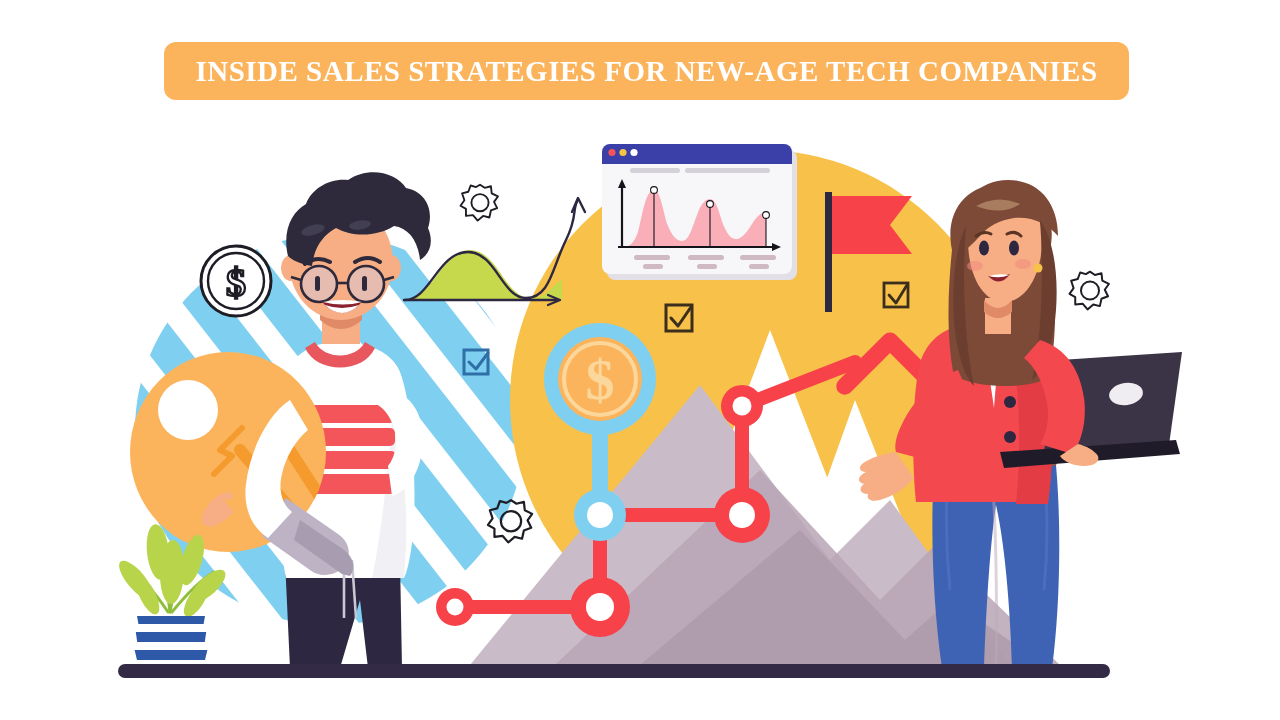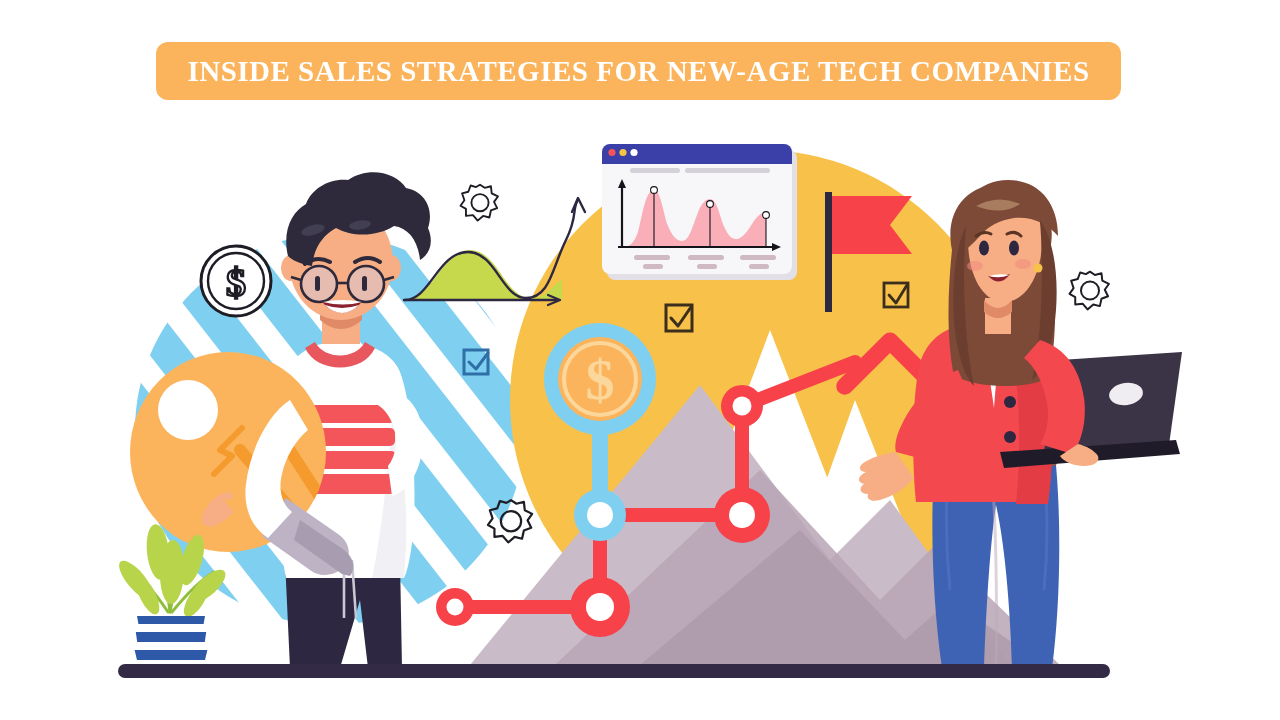--- a/index.html
+++ b/index.html
@@ -8,21 +8,21 @@
     width:1280px;height:720px;
     background:#ffffff;
     font-family:"Liberation Serif", serif;
     overflow:hidden;
     position:relative;
   }
   #stage{position:absolute;left:0;top:0;width:1280px;height:720px;overflow:hidden;background:#fff;}
 
   
   #title-banner{
-    position:absolute;left:156px;top:42px;width:965px;height:58px;
+    position:absolute;left:164px;top:42px;width:965px;height:58px;
     background:#FBB45C;border-radius:12px;
     display:flex;align-items:center;justify-content:center;
   }
   #title-text{
     font-family:"Liberation Serif", serif;
     font-weight:bold;font-size:29px;letter-spacing:.5px;
     color:#ffffff;white-space:nowrap;
     text-align:center;line-height:1;
   }
   .art{position:absolute;left:0;top:0;width:1280px;height:720px;}

